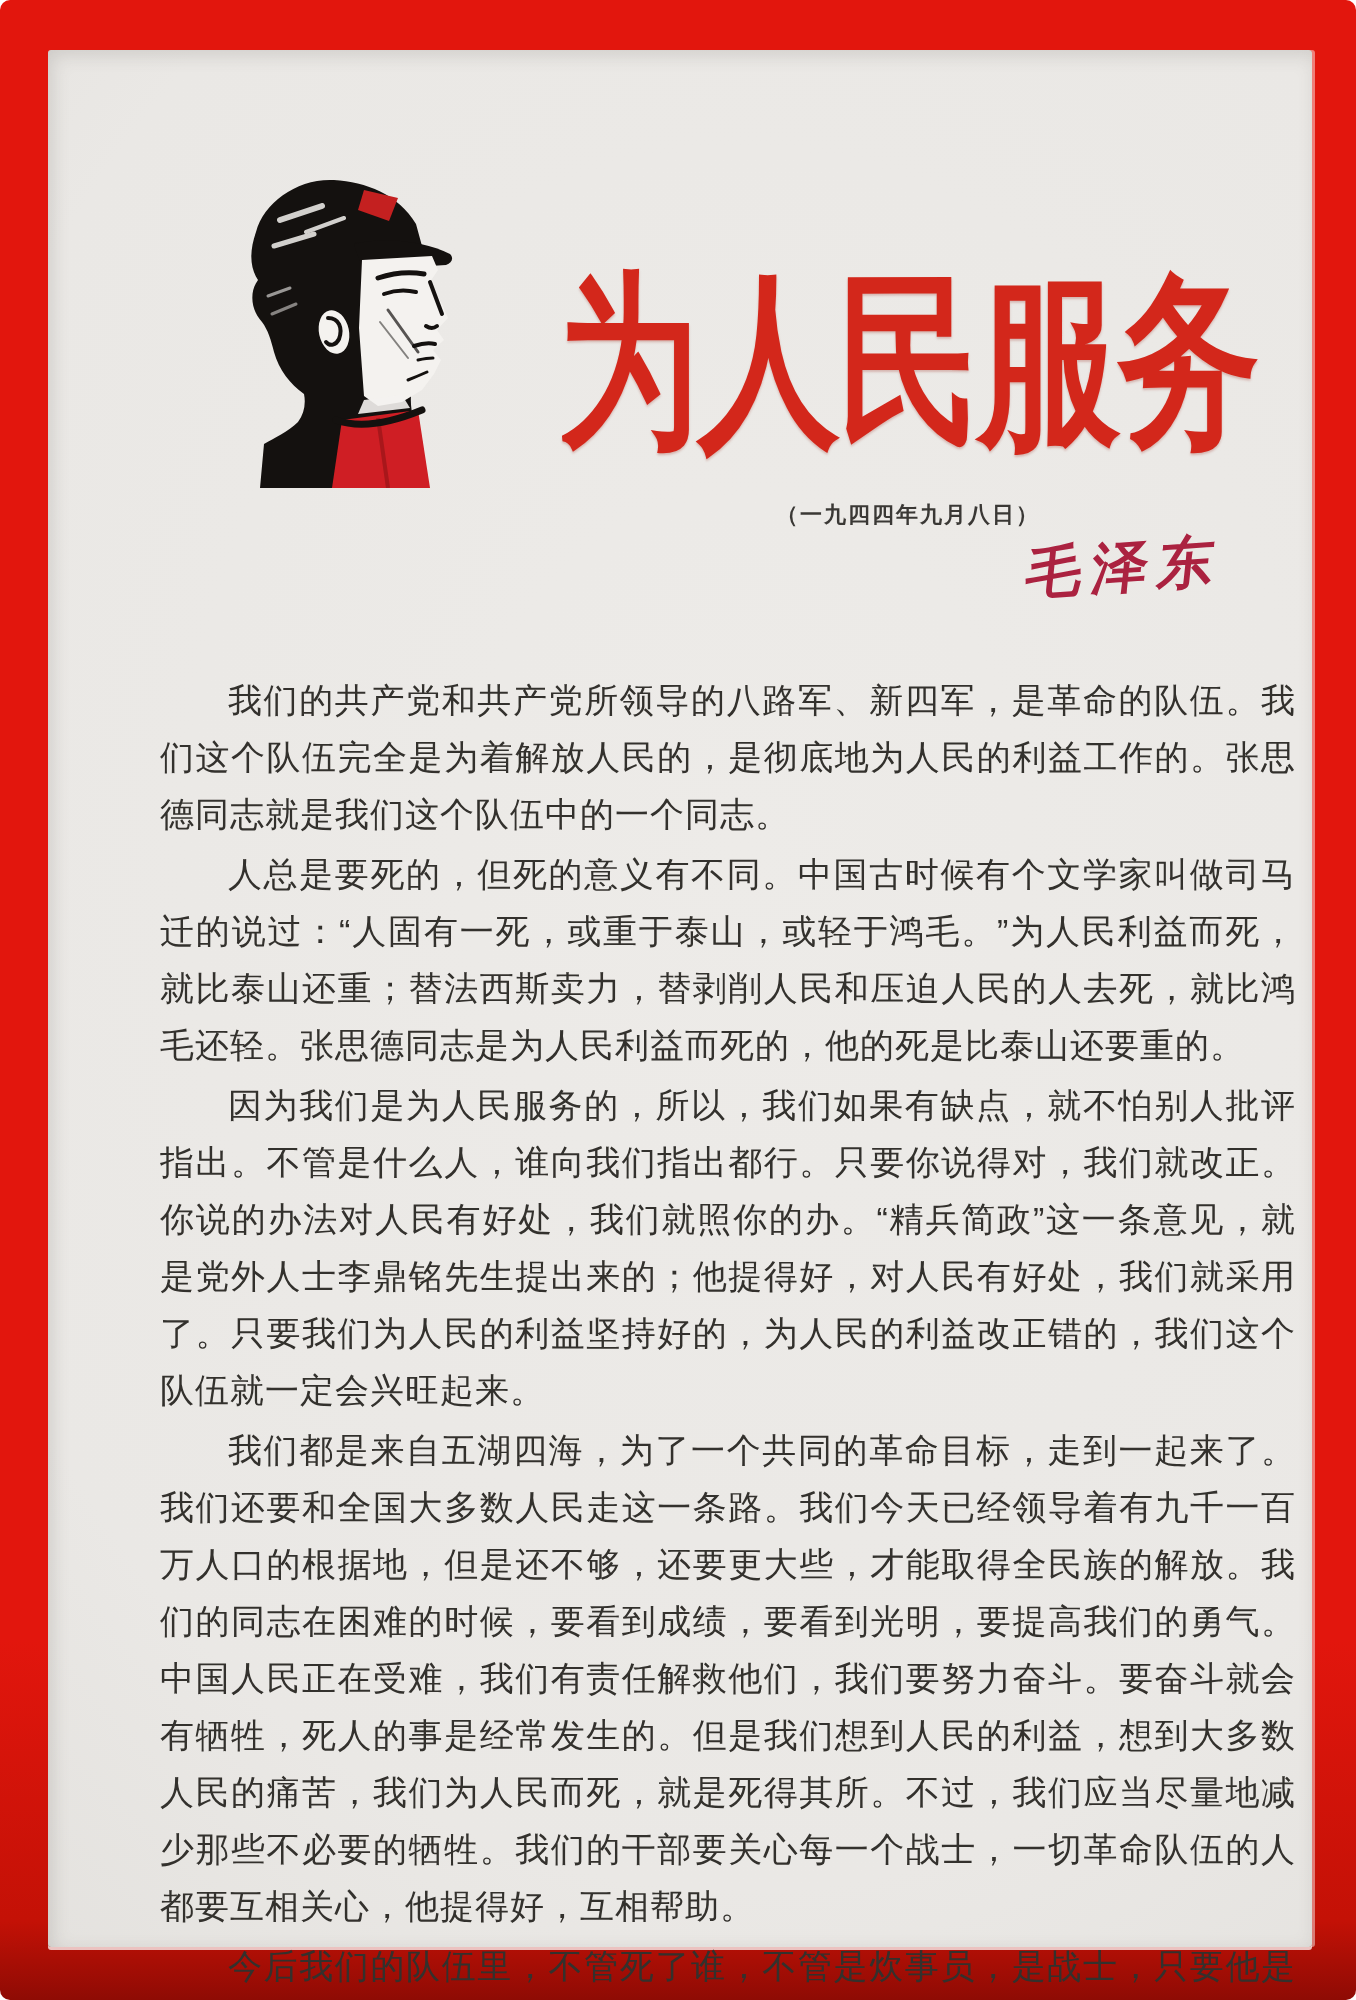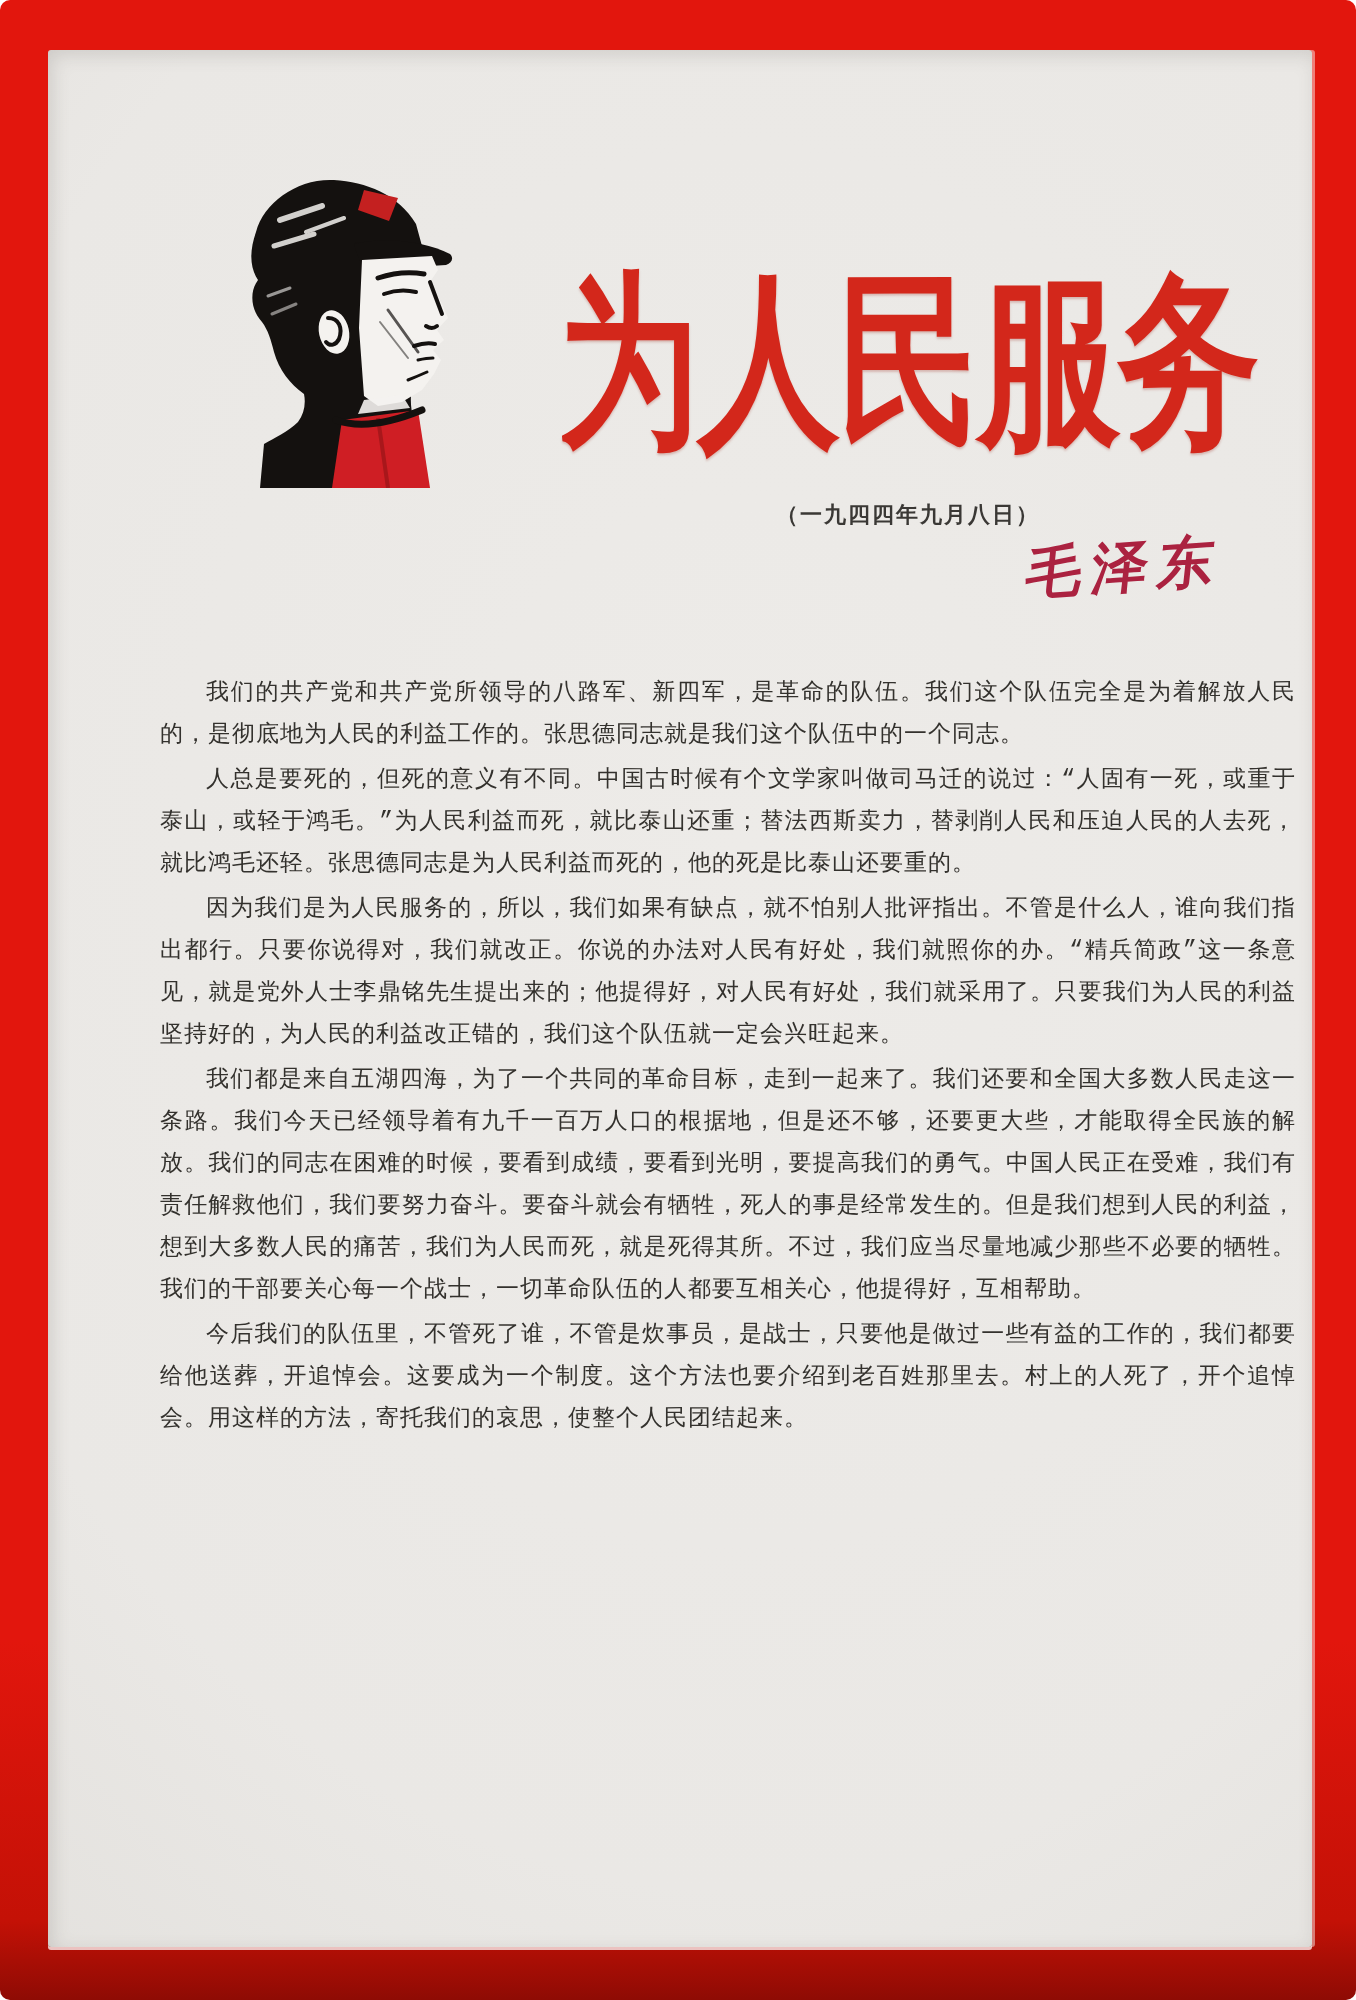--- a/index.html
+++ b/index.html
@@ -41,24 +41,24 @@
     position:absolute; left:978px; top:480px;
     font-size:56px; color:var(--signature-red); font-weight:bold;
     letter-spacing:10px; transform:rotate(-4deg) skewX(-10deg);
     font-family:"DejaVu Serif", serif;
   }
   .body-text {
     position:absolute; left:112px; top:622px; width:1136px;
   }
   .body-text p {
     margin:0 0 3px 0;
-    font-size:23px; line-height:42px;
+    font-size:34px; line-height:57px;
     text-indent:2em; text-align:justify;
     color:var(--ink);
-    font-family:Liberation Mono, monospace;
+    font-family:Liberation Sans, sans-serif;
     letter-spacing:1px;
   }
 </style>
 </head>
 <body>
 
 <div class="frame"></div>
 
 <div class="paper">
 

